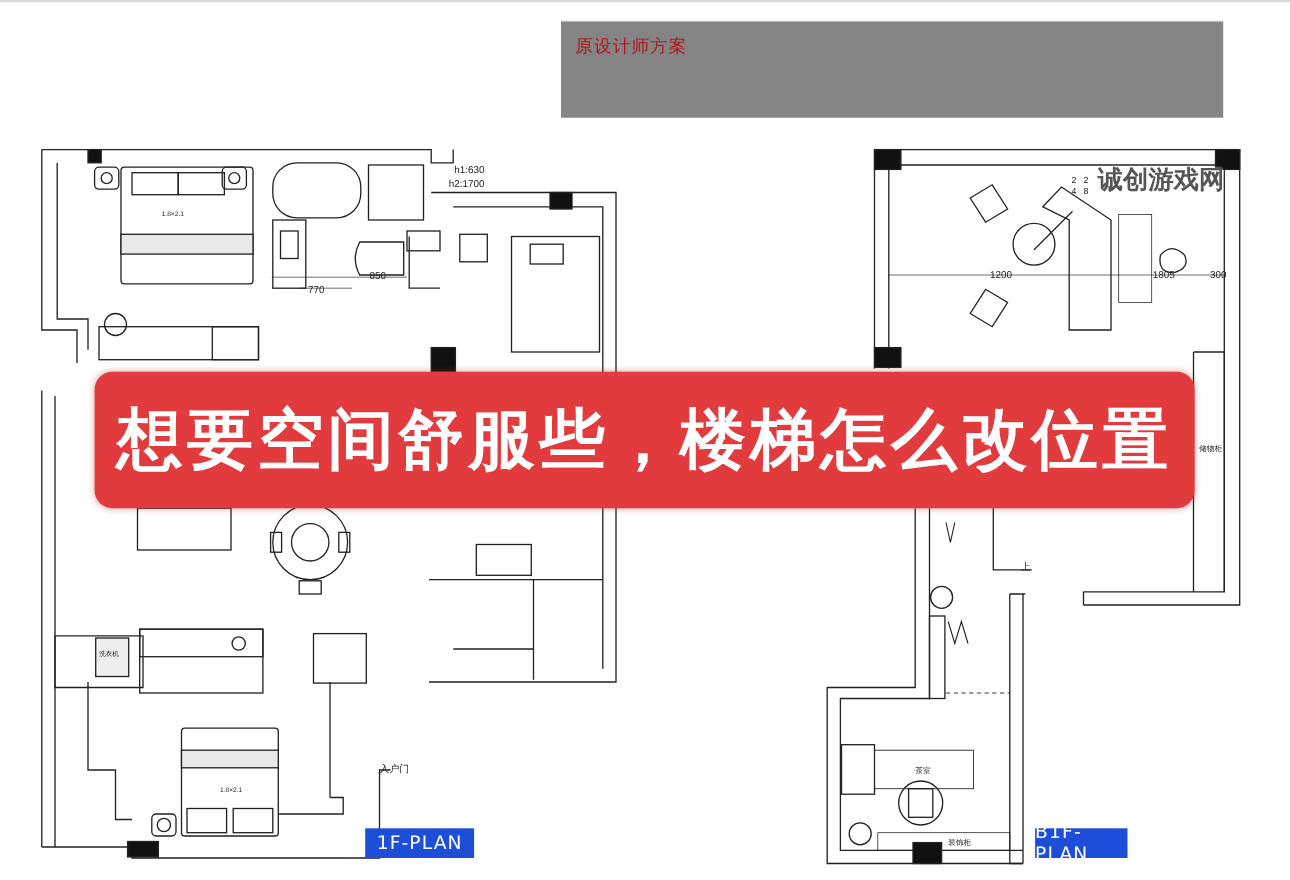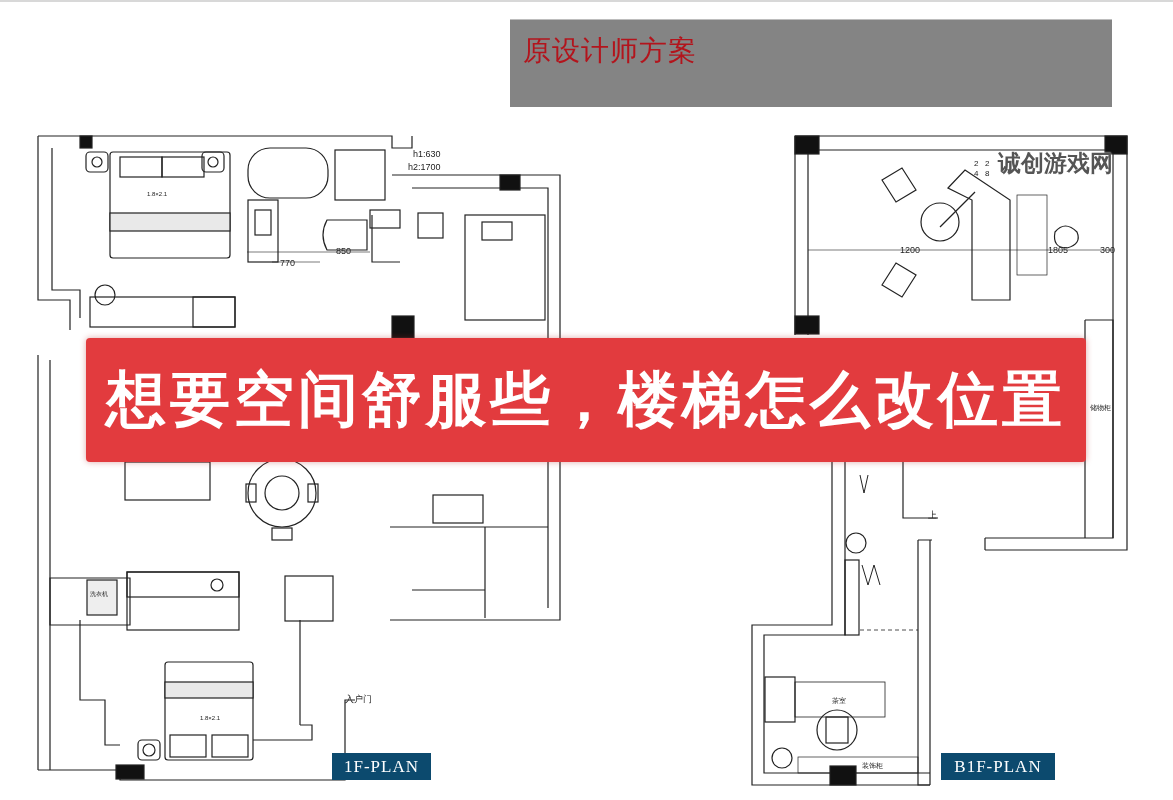--- a/index.html
+++ b/index.html
@@ -1,27 +1,27 @@
 <!DOCTYPE html>
 <html><head>
 <meta charset="utf-8">
 <style>
   html, body { margin:0; padding:0; }
   body { width:1173px; height:800px; background:#ffffff; position:relative; overflow:hidden; font-family:"DejaVu Sans", sans-serif; }
   .topline { position:absolute; left:0; top:0; width:1173px; height:2px; background:#d8d8d8; }
   .note { position:absolute; left:510px; top:19px; width:602px; height:87px; background:#848484; border-top:1px solid #bdbdbd; }
-  .note .l1 { position:absolute; left:13px; top:12px; color:#b3141c; font-size:28px; letter-spacing:1px; }
+  .note .l1 { position:absolute; left:13px; top:12px; color:#b3141c; font-size:16px; letter-spacing:1px; }
   .note .l2 { position:absolute; left:13px; top:54px; color:#b3141c; font-size:20px; letter-spacing:1px; }
   svg.plans { position:absolute; left:0; top:0; }
   .wm { position:absolute; left:998px; top:148px; font-size:23px; font-weight:bold; color:#555; text-shadow:0 0 2px #fff; }
-  .banner { position:absolute; left:86px; top:338px; width:1000px; height:124px; background:#e23b3e; border-radius:4px; box-shadow:0 0 6px rgba(180,40,40,0.4); display:flex; align-items:center; justify-content:center; }
+  .banner { position:absolute; left:86px; top:338px; width:1000px; height:124px; background:#e23b3e; border-radius:16px; box-shadow:0 0 6px rgba(180,40,40,0.4); display:flex; align-items:center; justify-content:center; }
   .banner span { color:#ffffff; font-size:60px; font-weight:bold; letter-spacing:4px; }
-  .plan-label { position:absolute; height:27px; background:#0c4a6e; color:#ffffff; font-size:17px; display:flex; align-items:center; justify-content:center; letter-spacing:1px;font-family:Liberation Serif, serif; }
+  .plan-label { position:absolute; height:27px; background:#1d4ed8; color:#ffffff; font-size:17px; display:flex; align-items:center; justify-content:center; letter-spacing:1px; }
   .lbl1 { left:332px; top:753px; width:99px; }
-  .lbl2 { left:941px; top:753px; width:114px; }
+  .lbl2 { left:941px; top:753px; width:84px; }
 </style>
 </head>
 <body>
 
 <div class="topline"></div>
 
 <div class="note">
   <div class="l1">原设计师方案</div>
 </div>
 

